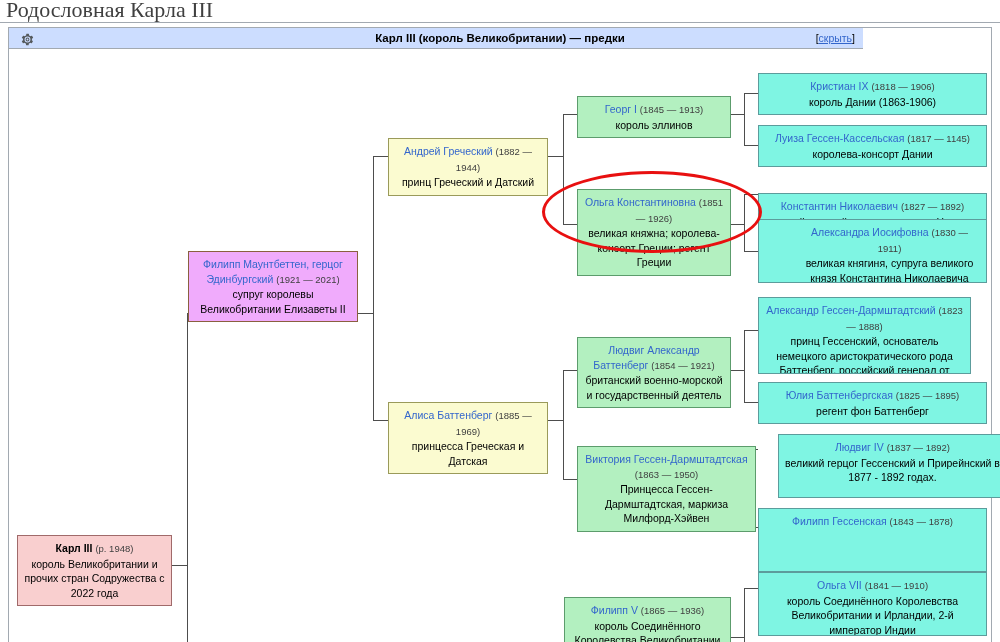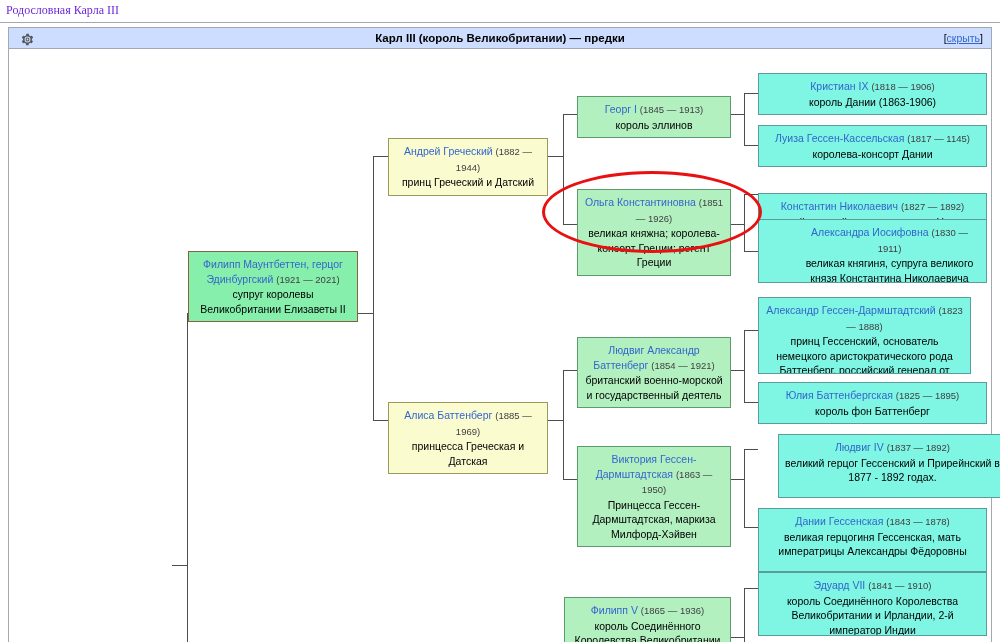--- a/index.html
+++ b/index.html
@@ -13,22 +13,22 @@
     width: 1000px; height: 642px;
     overflow: hidden;
     background: #ffffff;
   }
 
   
   .page-heading {
     position: absolute;
     left: 6px; top: 0px;
     font-family: "Liberation Serif", serif;
-    font-size: 12px;
-    color: #6d28d9;
+    font-size: 22px;
+    color: #404040;
     line-height: 20px;
     white-space: nowrap;
   }
   .heading-rule {
     position: absolute;
     left: 0px; top: 22px;
     width: 1000px; height: 1px;
     background: #a2a9b1;
   }
 
@@ -37,21 +37,21 @@
     position: absolute;
     left: 8px; top: 27px;
     width: 984px; height: 615px;
     border: 1px solid #a2a9b1;
     border-bottom: none;
     background: #ffffff;
   }
   .nav-head {
     position: absolute;
     left: 0px; top: 0px;
-    width: 982px; height: 21px;
+    width: 854px; height: 21px;
     background: #ccddff;
     border-bottom: 1px solid #a2a9b1;
   }
   .nav-title {
     position: absolute;
     left: 0; top: 0;
     width: 982px; height: 21px;
     line-height: 21px;
     text-align: center;
     font-size: 11.5px;
@@ -98,21 +98,21 @@
     line-height: 14.5px;
     color: #000000;
     overflow: hidden;
   }
   .node .nm { color: #3366cc; }
   .node .nm.bold { color: #000000; font-weight: bold; }
   .node .dt { color: #404040; font-size: 9.5px; }
   .node .ds { color: #000000; }
 
   .c-pink  { background: #f9cfcf; border-color: #a06a6a; }
-  .c-orng  { background: #86efac; border-color: #8a6040; }
+  .c-orng  { background: #f0abfc; border-color: #8a6040; }
   .c-yell  { background: #fbfbd0; border-color: #9a9a5a; }
   .c-grn   { background: #b3f0c0; border-color: #5c9c6c; }
   .c-cyan  { background: #7ff5e3; border-color: #5c9c9c; }
 
   
   .annot-ellipse {
     position: absolute;
     border: 3px solid #e81010;
     border-radius: 50%;
     background: transparent;
@@ -180,20 +180,25 @@
 
       <div class="ln h" style="left:722px; top:430px; width:14px;"></div>
       <div class="ln v" style="left:735px; top:400px; height:78px;"></div>
       <div class="ln h" style="left:735px; top:400px; width:14px;"></div>
       <div class="ln h" style="left:735px; top:478px; width:14px;"></div>
 
       <div class="ln h" style="left:722px; top:588px; width:14px;"></div>
       <div class="ln v" style="left:735px; top:539px; height:54px;"></div>
       <div class="ln h" style="left:735px; top:539px; width:14px;"></div>
 
+      <div class="node c-pink" style="left:8px; top:486px; width:155px;">
+        <span class="nm bold">Карл III </span>
+        <span class="dt">(р. 1948)</span><br>
+        <span class="ds">король Великобритании и прочих стран Содружества с 2022 года</span>
+      </div>
 
       <div class="node c-orng" style="left:179px; top:202px; width:170px;">
         <span class="nm">Филипп Маунтбеттен, герцог Эдинбургский </span>
         <span class="dt">(1921 — 2021)</span><br>
         <span class="ds">супруг королевы Великобритании Елизаветы II</span>
       </div>
 
       <div class="node c-yell" style="left:379px; top:89px; width:160px;">
         <span class="nm">Андрей Греческий </span>
         <span class="dt">(1882 — 1944)</span><br>
@@ -217,21 +222,21 @@
         <span class="dt">(1851 — 1926)</span><br>
         <span class="ds">великая княжна; королева-консорт Греции; регент Греции</span>
       </div>
 
       <div class="node c-grn" style="left:568px; top:288px; width:154px;">
         <span class="nm">Людвиг Александр Баттенберг </span>
         <span class="dt">(1854 — 1921)</span><br>
         <span class="ds">британский военно-морской и государственный деятель</span>
       </div>
 
-      <div class="node c-grn" style="left:568px; top:397px; width:154px;">
+      <div class="node c-grn" style="left:568px; top:397px; width:179px;">
         <span class="nm">Виктория Гессен-Дармштадтская </span>
         <span class="dt">(1863 — 1950)</span><br>
         <span class="ds">Принцесса Гессен-Дармштадтская, маркиза Милфорд-Хэйвен</span>
       </div>
 
       <div class="node c-grn" style="left:555px; top:548px; width:167px;">
         <span class="nm">Филипп V </span>
         <span class="dt">(1865 — 1936)</span><br>
         <span class="ds">король Соединённого Королевства Великобритании и Ирландии</span>
       </div>
@@ -262,37 +267,36 @@
 
       <div class="node c-cyan" style="left:749px; top:248px; width:213px; height:77px;">
         <span class="nm">Александр Гессен-Дармштадтский </span>
         <span class="dt">(1823 — 1888)</span><br>
         <span class="ds">принц Гессенский, основатель немецкого аристократического рода Баттенберг, российский генерал от кавалерии</span>
       </div>
 
       <div class="node c-cyan" style="left:749px; top:333px; width:229px;">
         <span class="nm">Юлия Баттенбергская </span>
         <span class="dt">(1825 — 1895)</span><br>
-        <span class="ds">король фон Баттенберг</span>
+        <span class="ds">регент фон Баттенберг</span>
       </div>
 
       <div class="node c-cyan" style="left:749px; top:385px; width:229px; height:64px;margin-left:20px;">
         <span class="nm">Людвиг IV </span>
         <span class="dt">(1837 — 1892)</span><br>
         <span class="ds">великий герцог Гессенский и Прирейнский в 1877 - 1892 годах.</span>
       </div>
 
       <div class="node c-cyan" style="left:749px; top:459px; width:229px; height:64px;">
-        <span class="nm">Дании Гессенская </span>
+        <span class="nm">Филипп Гессенская </span>
         <span class="dt">(1843 — 1878)</span><br>
-        <span class="ds">великая герцогиня Гессенская, мать императрицы Александры Фёдоровны</span>
       </div>
 
       <div class="node c-cyan" style="left:749px; top:523px; width:229px; height:64px;">
-        <span class="nm">Эдуард VII </span>
+        <span class="nm">Ольга VII </span>
         <span class="dt">(1841 — 1910)</span><br>
         <span class="ds">король Соединённого Королевства Великобритании и Ирландии, 2-й император Индии</span>
       </div>
 
       <div class="annot-ellipse" style="left:533px; top:122px; width:220px; height:82px;"></div>
 
     </div>
   </div>
 </div>
 

